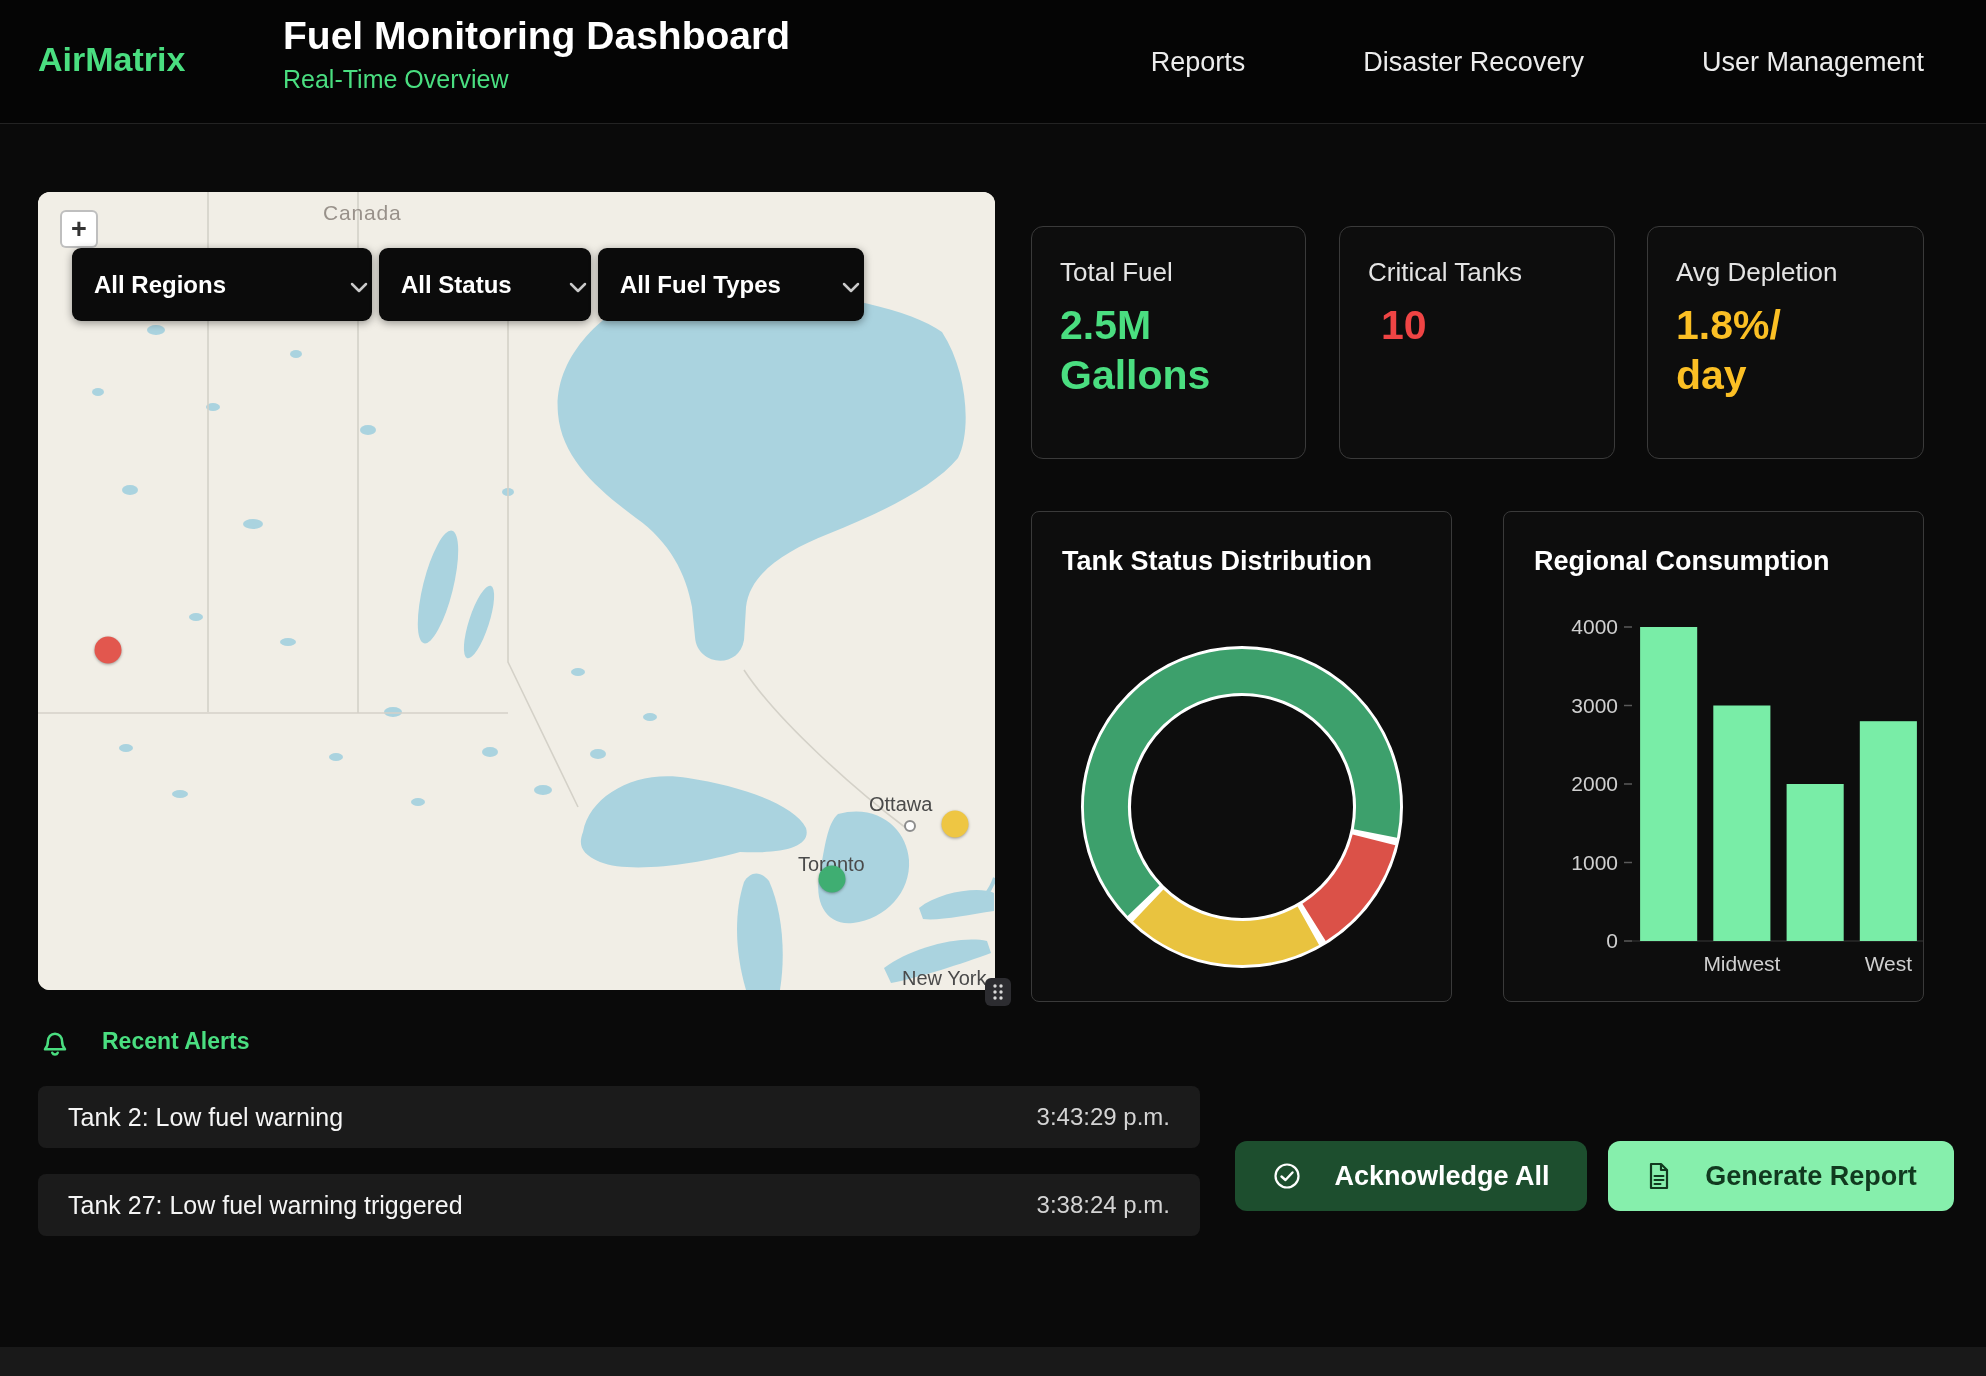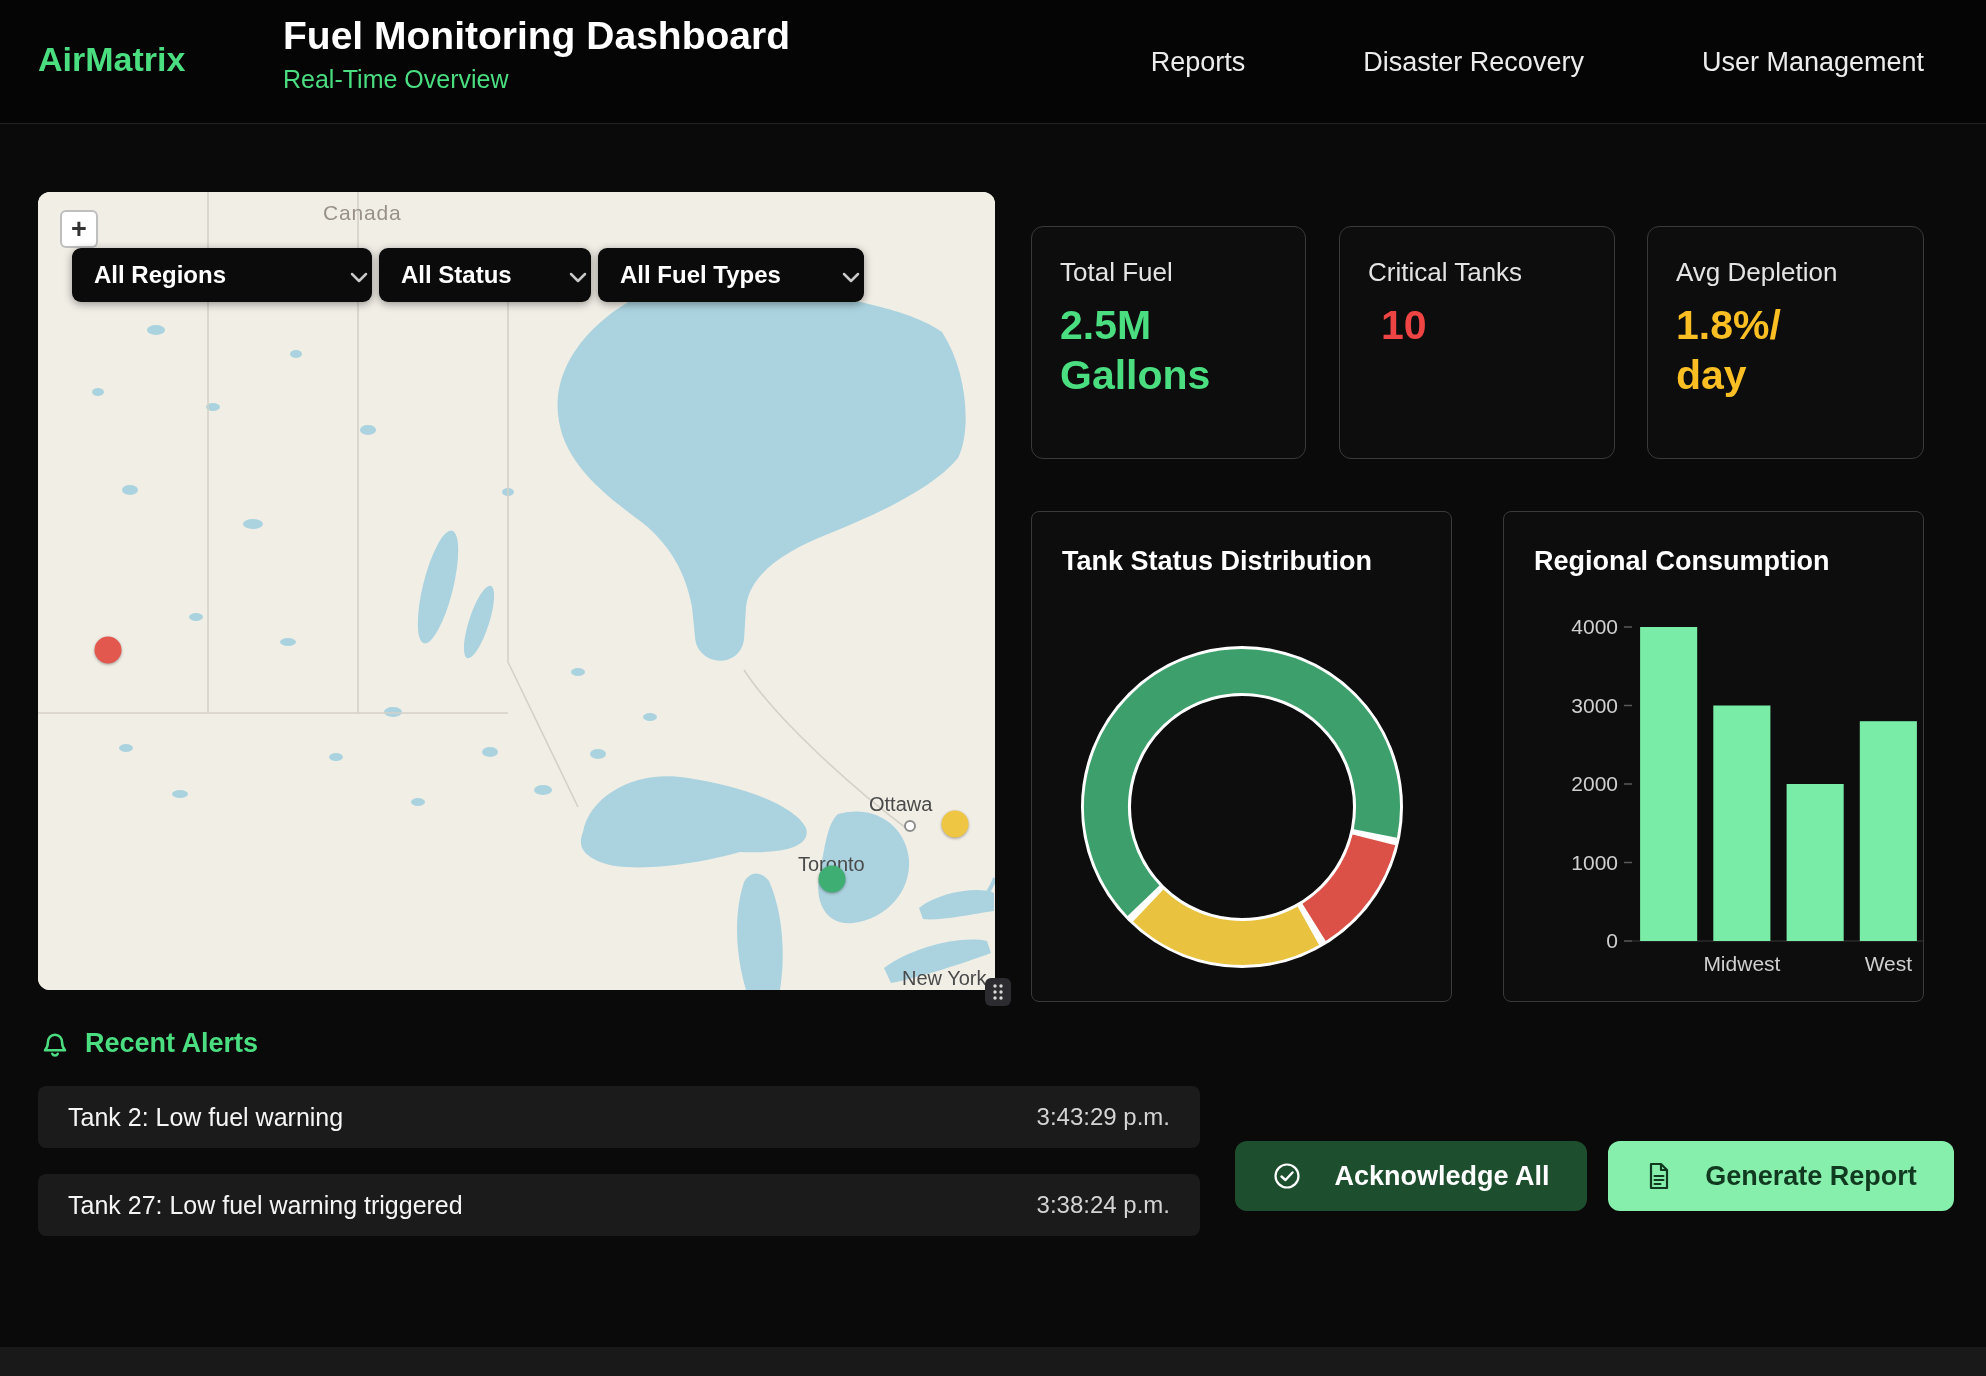--- a/index.html
+++ b/index.html
@@ -14,21 +14,21 @@
   .page-title{font-size:39px;font-weight:bold;color:#fff}
   .page-subtitle{margin-top:7px;font-size:25px;font-weight:500;color:#4ade80}
   .nav{position:absolute;right:62px;top:0;height:124px;display:flex;align-items:center;gap:118px}
   .nav a{font-size:27px;color:#ececec;text-decoration:none;cursor:pointer;white-space:nowrap}
 
   
   .map-panel{position:absolute;left:38px;top:192px;width:957px;height:798px;border-radius:12px;overflow:hidden;background:#f1eee6}
   .map-svg{position:absolute;left:0;top:0;width:957px;height:798px}
   .zoom-btn{position:absolute;left:22px;top:18px;width:38px;height:38px;background:#fff;border:2px solid rgba(0,0,0,.25);border-radius:6px;color:#333;font-size:27px;font-weight:bold;display:flex;align-items:center;justify-content:center;cursor:pointer;z-index:3}
   .filters{position:absolute;left:34px;top:56px;display:flex;gap:7px;z-index:4}
-  .filter{height:54px;background:#0b0b0b;border-radius:9px;display:flex;align-items:center;justify-content:space-between;padding:0 4px 0 22px;font-size:24px;font-weight:bold;color:#fff;box-shadow:0 2px 8px rgba(0,0,0,.4);cursor:pointer}
+  .filter{height:73px;background:#0b0b0b;border-radius:9px;display:flex;align-items:center;justify-content:space-between;padding:0 4px 0 22px;font-size:24px;font-weight:bold;color:#fff;box-shadow:0 2px 8px rgba(0,0,0,.4);cursor:pointer}
   .f1{width:300px}.f2{width:266px}.f3{width:212px}
   .map-label{position:absolute;color:#4a4a4a;font-size:20px;z-index:2;white-space:nowrap}
   .map-label.country{color:#98918a;font-size:21px;letter-spacing:.8px}
   .city-dot{position:absolute;width:12px;height:12px;border:2px solid #8d8d8d;background:#fff;border-radius:50%;z-index:2}
   .map-marker{position:absolute;width:27px;height:27px;border-radius:50%;transform:translate(-50%,-50%);box-shadow:0 1px 3px rgba(0,0,0,.35);z-index:3;cursor:pointer}
   .mk-red{left:70px;top:458px}
   .mk-yellow{left:917px;top:632px}
   .mk-green{left:794px;top:687px}
   .resize-handle{position:absolute;left:985px;top:978px;width:26px;height:28px;background:#2c2c30;border-radius:6px;display:flex;align-items:center;justify-content:center;z-index:6;cursor:grab}
 
@@ -40,21 +40,21 @@
 
   
   .chart-card{position:absolute;top:511px;width:421px;height:491px;background:#0d0d0d;border:1px solid #3a3a3a;border-radius:8px;padding:34px 30px;overflow:hidden}
   .c-donut{left:1031px}.c-bar{left:1503px}
   .chart-title{font-size:27px;font-weight:bold;color:#fff}
   #donut{display:block;margin:60px auto 0}
   #bars{display:block;margin:28px 0 0 26px}
 
   
   .alerts{position:absolute;left:0;top:1000px;width:1986px;height:350px}
-  .alerts-heading{position:absolute;left:40px;top:28px;display:flex;align-items:flex-end;gap:15px;color:#4ade80;font-size:27px;font-weight:bold}
+  .alerts-heading{position:absolute;left:40px;top:28px;display:flex;align-items:flex-start;gap:32px;color:#4ade80;font-size:23px;font-weight:bold}
   .alert-row{position:absolute;left:38px;width:1162px;height:62px;background:#1b1b1b;border-radius:8px;display:flex;align-items:center;justify-content:space-between;padding:0 30px;cursor:pointer}
   .r1{top:86px}.r2{top:174px}.r3{top:262px}
   .alert-msg{font-size:25px;color:#f5f5f5}
   .alert-time{font-size:24px;color:#d4d4d4}
   .btn{position:absolute;top:141px;height:70px;border-radius:12px;display:flex;align-items:center;justify-content:center;gap:32px;cursor:pointer}
   .btn-ack{left:1235px;width:352px;background:#1d4e2e}
   .btn-ack .lbl{font-size:27px;font-weight:bold;color:#fff}
   .btn-gen{left:1608px;width:346px;background:#86efac}
   .btn-gen .lbl{font-size:27px;font-weight:bold;color:#11391f}
 

